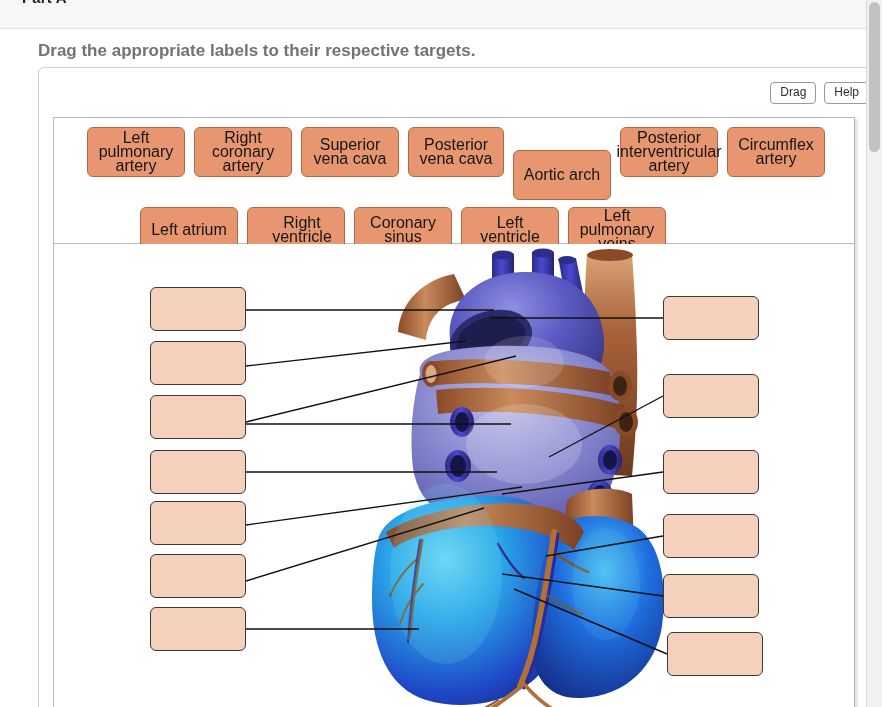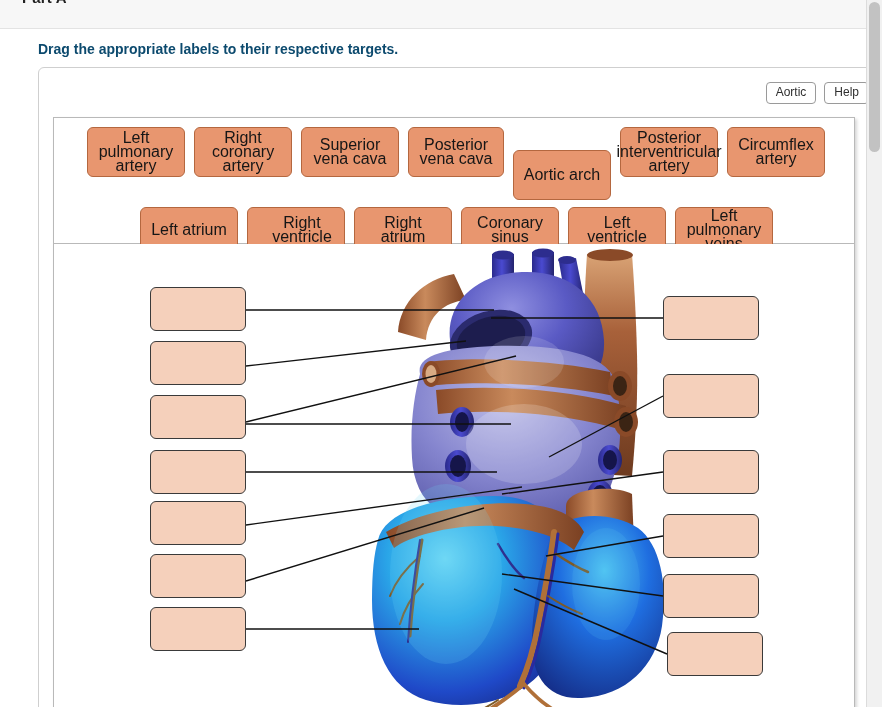--- a/index.html
+++ b/index.html
@@ -42,23 +42,23 @@
     top: -11px;
     font-size: 13px;
     color: #555;
   }
 
   
   .instruction {
     position: absolute;
     left: 38px;
     top: 41px;
-    font-size: 14px;
+    font-size: 17px;
     font-weight: bold;
-    color: #0c4a6e;
+    color: #737373;
     white-space: nowrap;
   }
 
   
   .outer-panel {
     position: absolute;
     left: 38px;
     top: 67px;
     width: 842px;
     height: 660px;
@@ -195,40 +195,39 @@
   <div class="header-band">
     <span class="header-bullet">‹</span>
     <span class="header-title-clip">Part A</span>
   </div>
 
   <div class="instruction">Drag the appropriate labels to their respective targets.</div>
 
   <div class="outer-panel">
 
     <div class="toolbar">
-      <button class="tool-btn">Aortic</button>
+      <button class="tool-btn">Drag</button>
       <button class="tool-btn">Help</button>
     </div>
 
     <div class="activity-panel">
 
       <div class="label-bank">
         <div class="bank-row row1" id="bank-row-1">
             <div class="chip r1" style="width: 98px;">Left pulmonary artery</div>
             <div class="chip r1" style="width: 98px;">Right coronary artery</div>
             <div class="chip r1" style="width: 98px;">Superior vena cava</div>
             <div class="chip r1" style="width: 96px;">Posterior vena cava</div>
             <div class="chip r1" style="width: 98px; margin-top: 23px;">Aortic arch</div>
             <div class="chip r1" style="width: 98px;">Posterior interventricular artery</div>
             <div class="chip r1" style="width: 98px;">Circumflex artery</div>
           </div>
         <div class="bank-row row2" id="bank-row-2">
             <div class="chip r2" style="width: 98px;">Left atrium</div>
             <div class="chip r2" style="width: 98px; padding-left: 18px;">Right ventricle</div>
-            <div class="chip r2" style="width: 98px;">Right atrium</div>
             <div class="chip r2" style="width: 98px;">Coronary sinus</div>
             <div class="chip r2" style="width: 98px;">Left ventricle</div>
             <div class="chip r2" style="width: 98px;">Left pulmonary veins</div>
           </div>
       </div>
 
       <div class="diagram-area">
 
         <svg class="heart-svg" width="802" height="473" viewBox="0 0 802 473">
           <defs>

